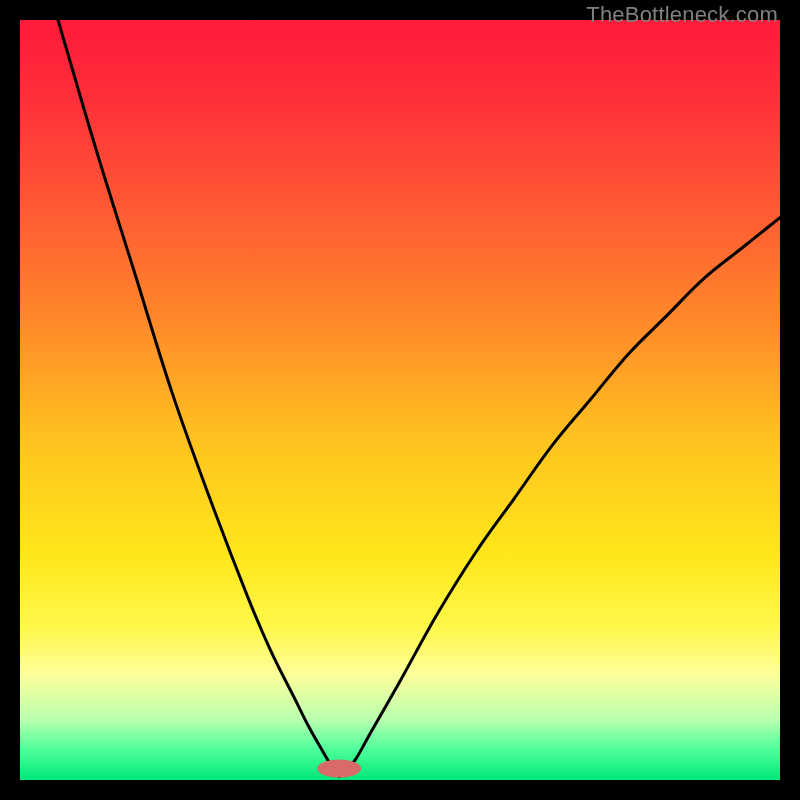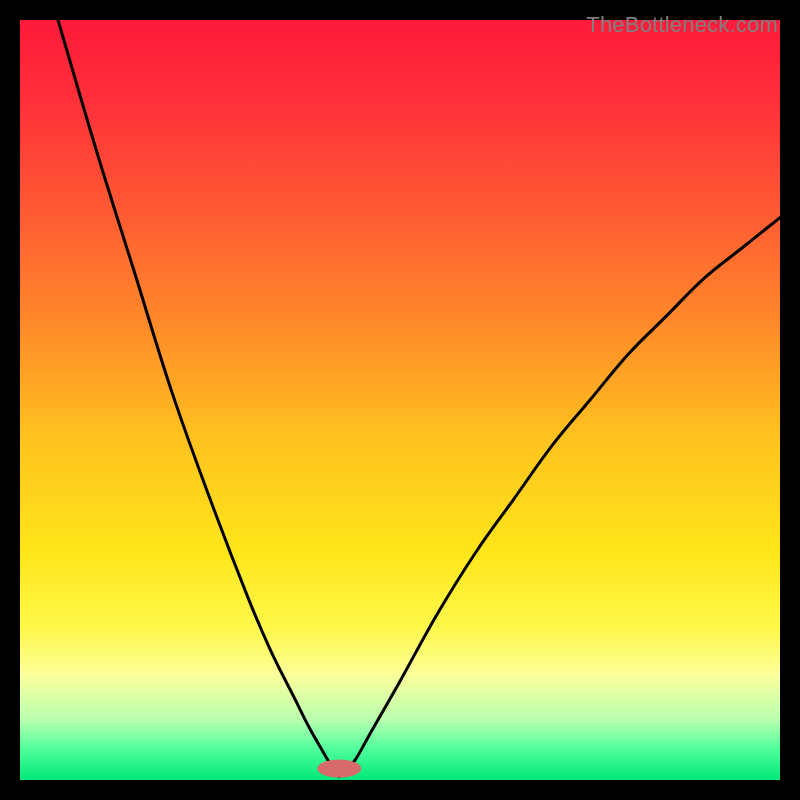--- a/index.html
+++ b/index.html
@@ -21,21 +21,21 @@
   }
   .plot {
     position: absolute;
     left: 0;
     top: 0;
     width: 760px;
     height: 760px;
   }
   .watermark {
     position: absolute;
-    top: 12px;
+    top: 2px;
     right: 22px;
     color: #808080;
     font-size: 22px;
     font-weight: 500;
     letter-spacing: 0.2px;
     user-select: none;
   }
 </style>
 </head>
 <body>

